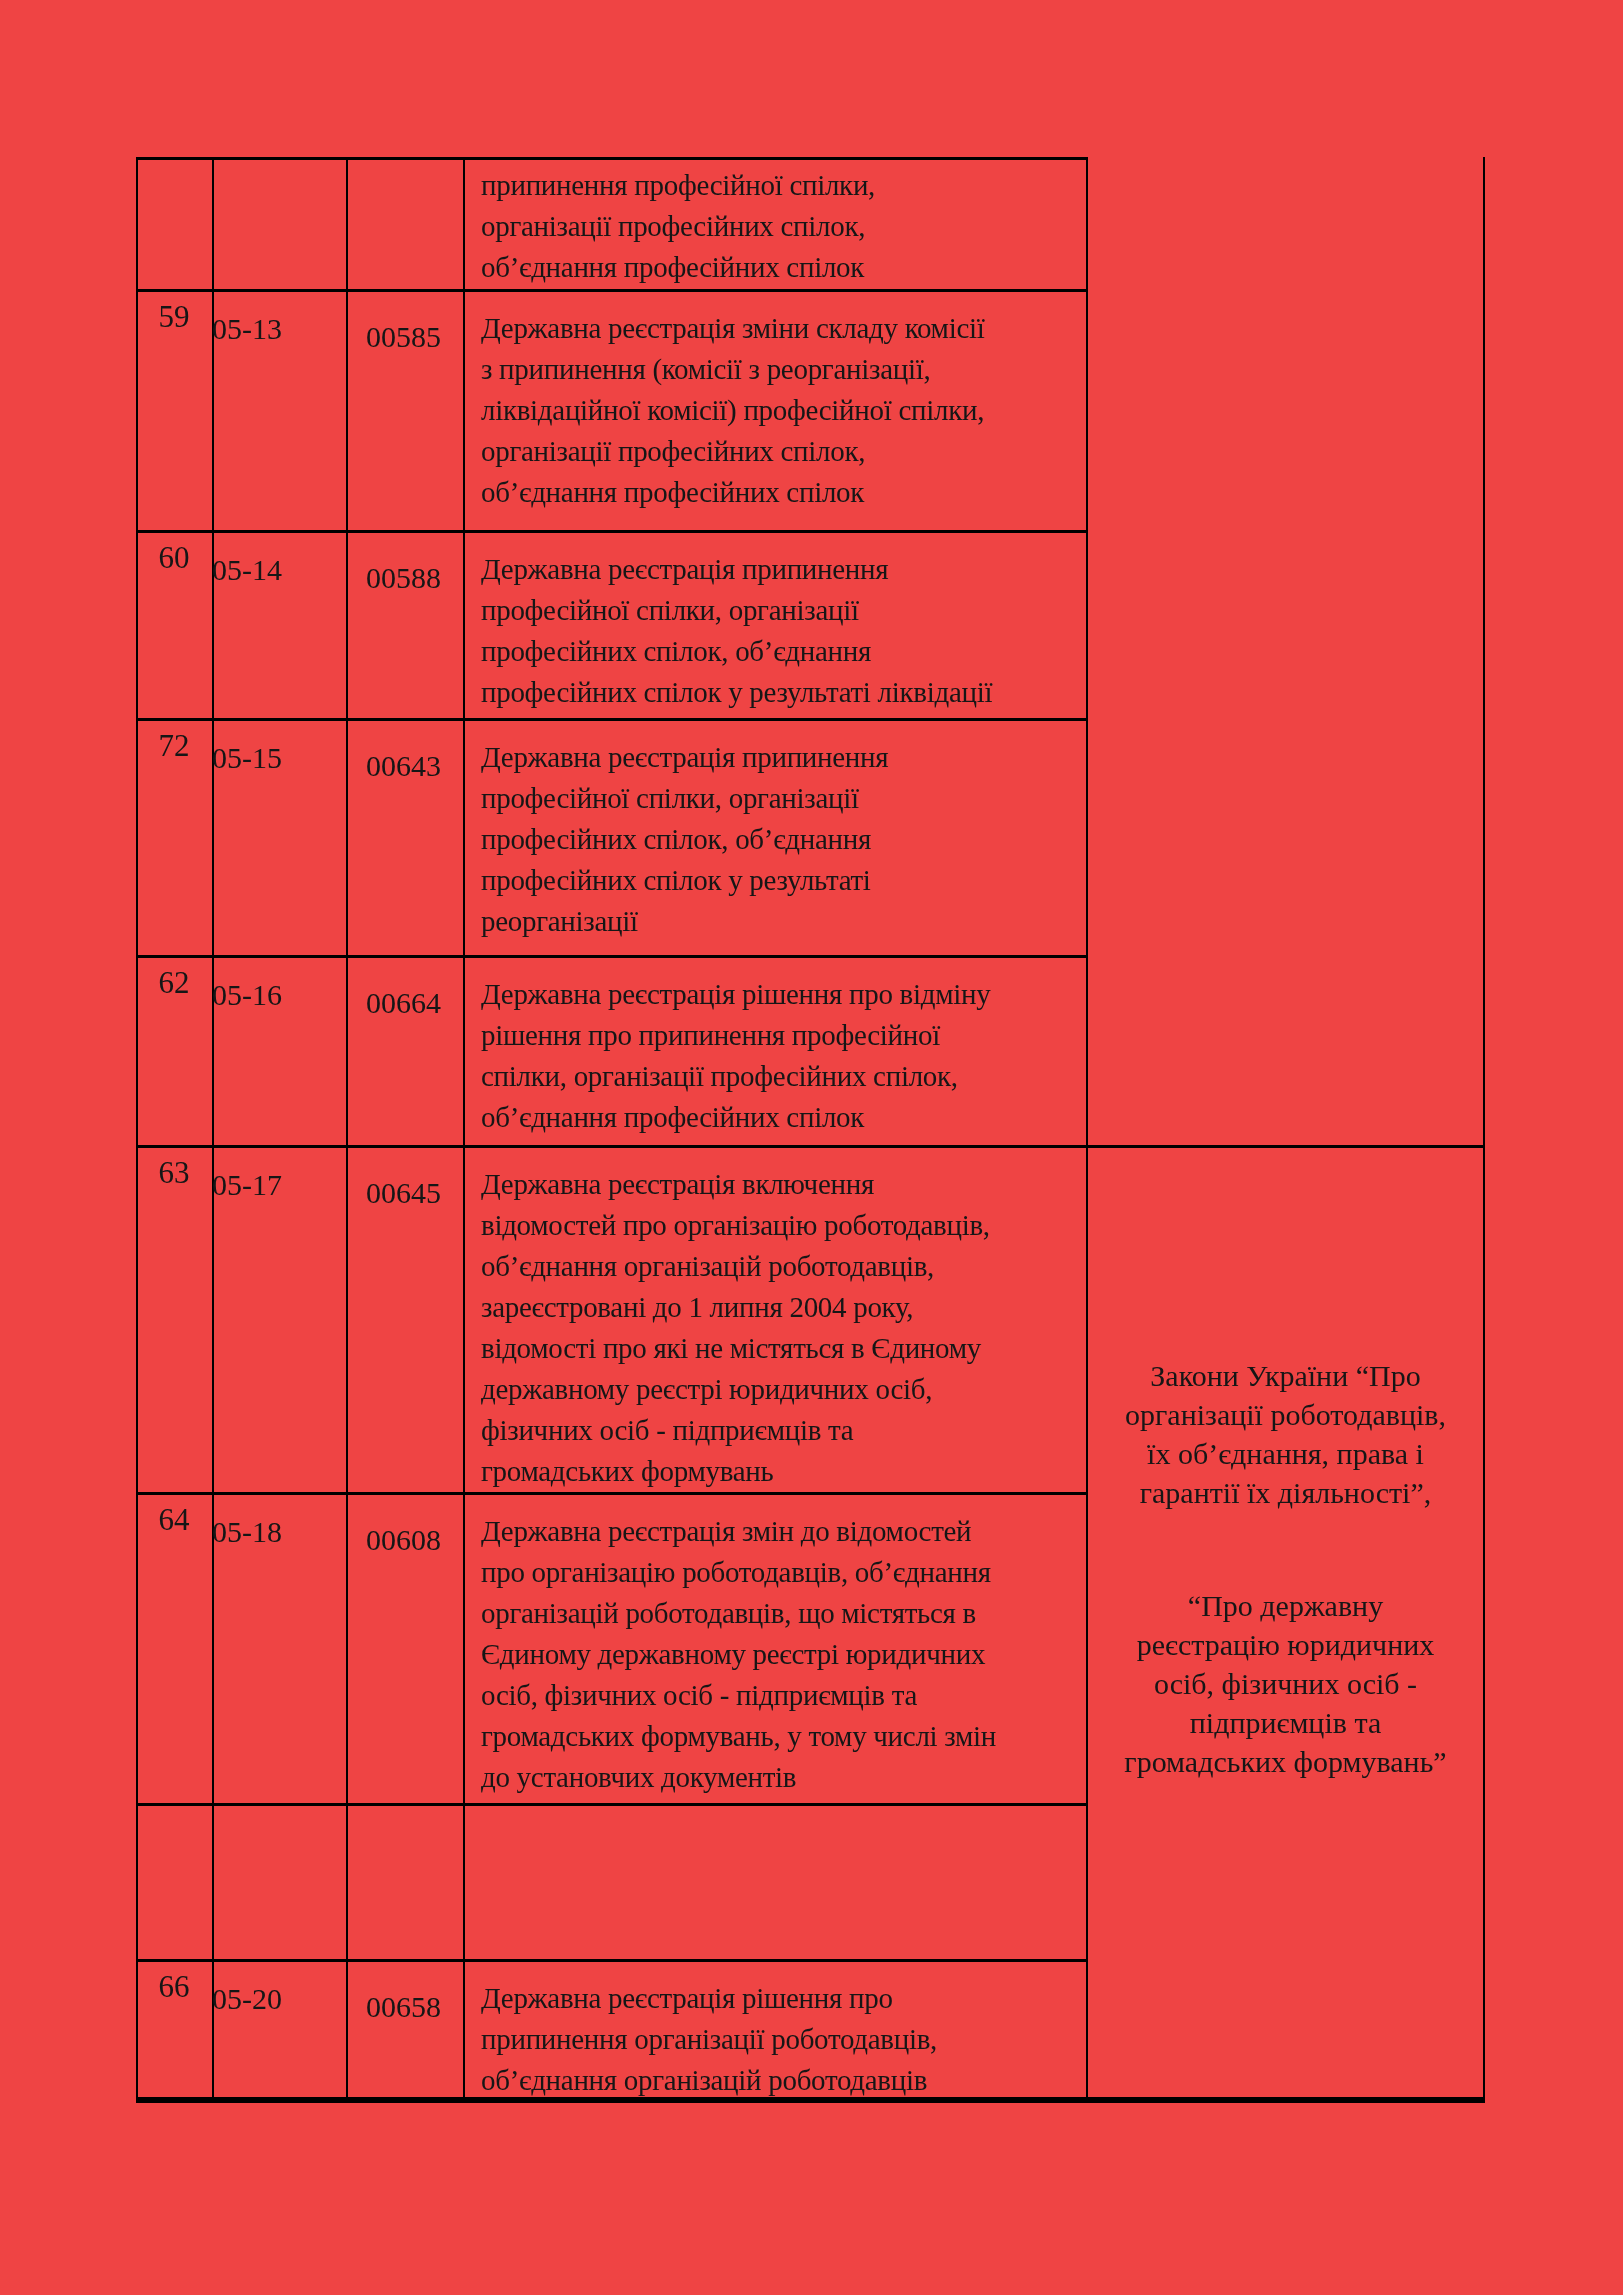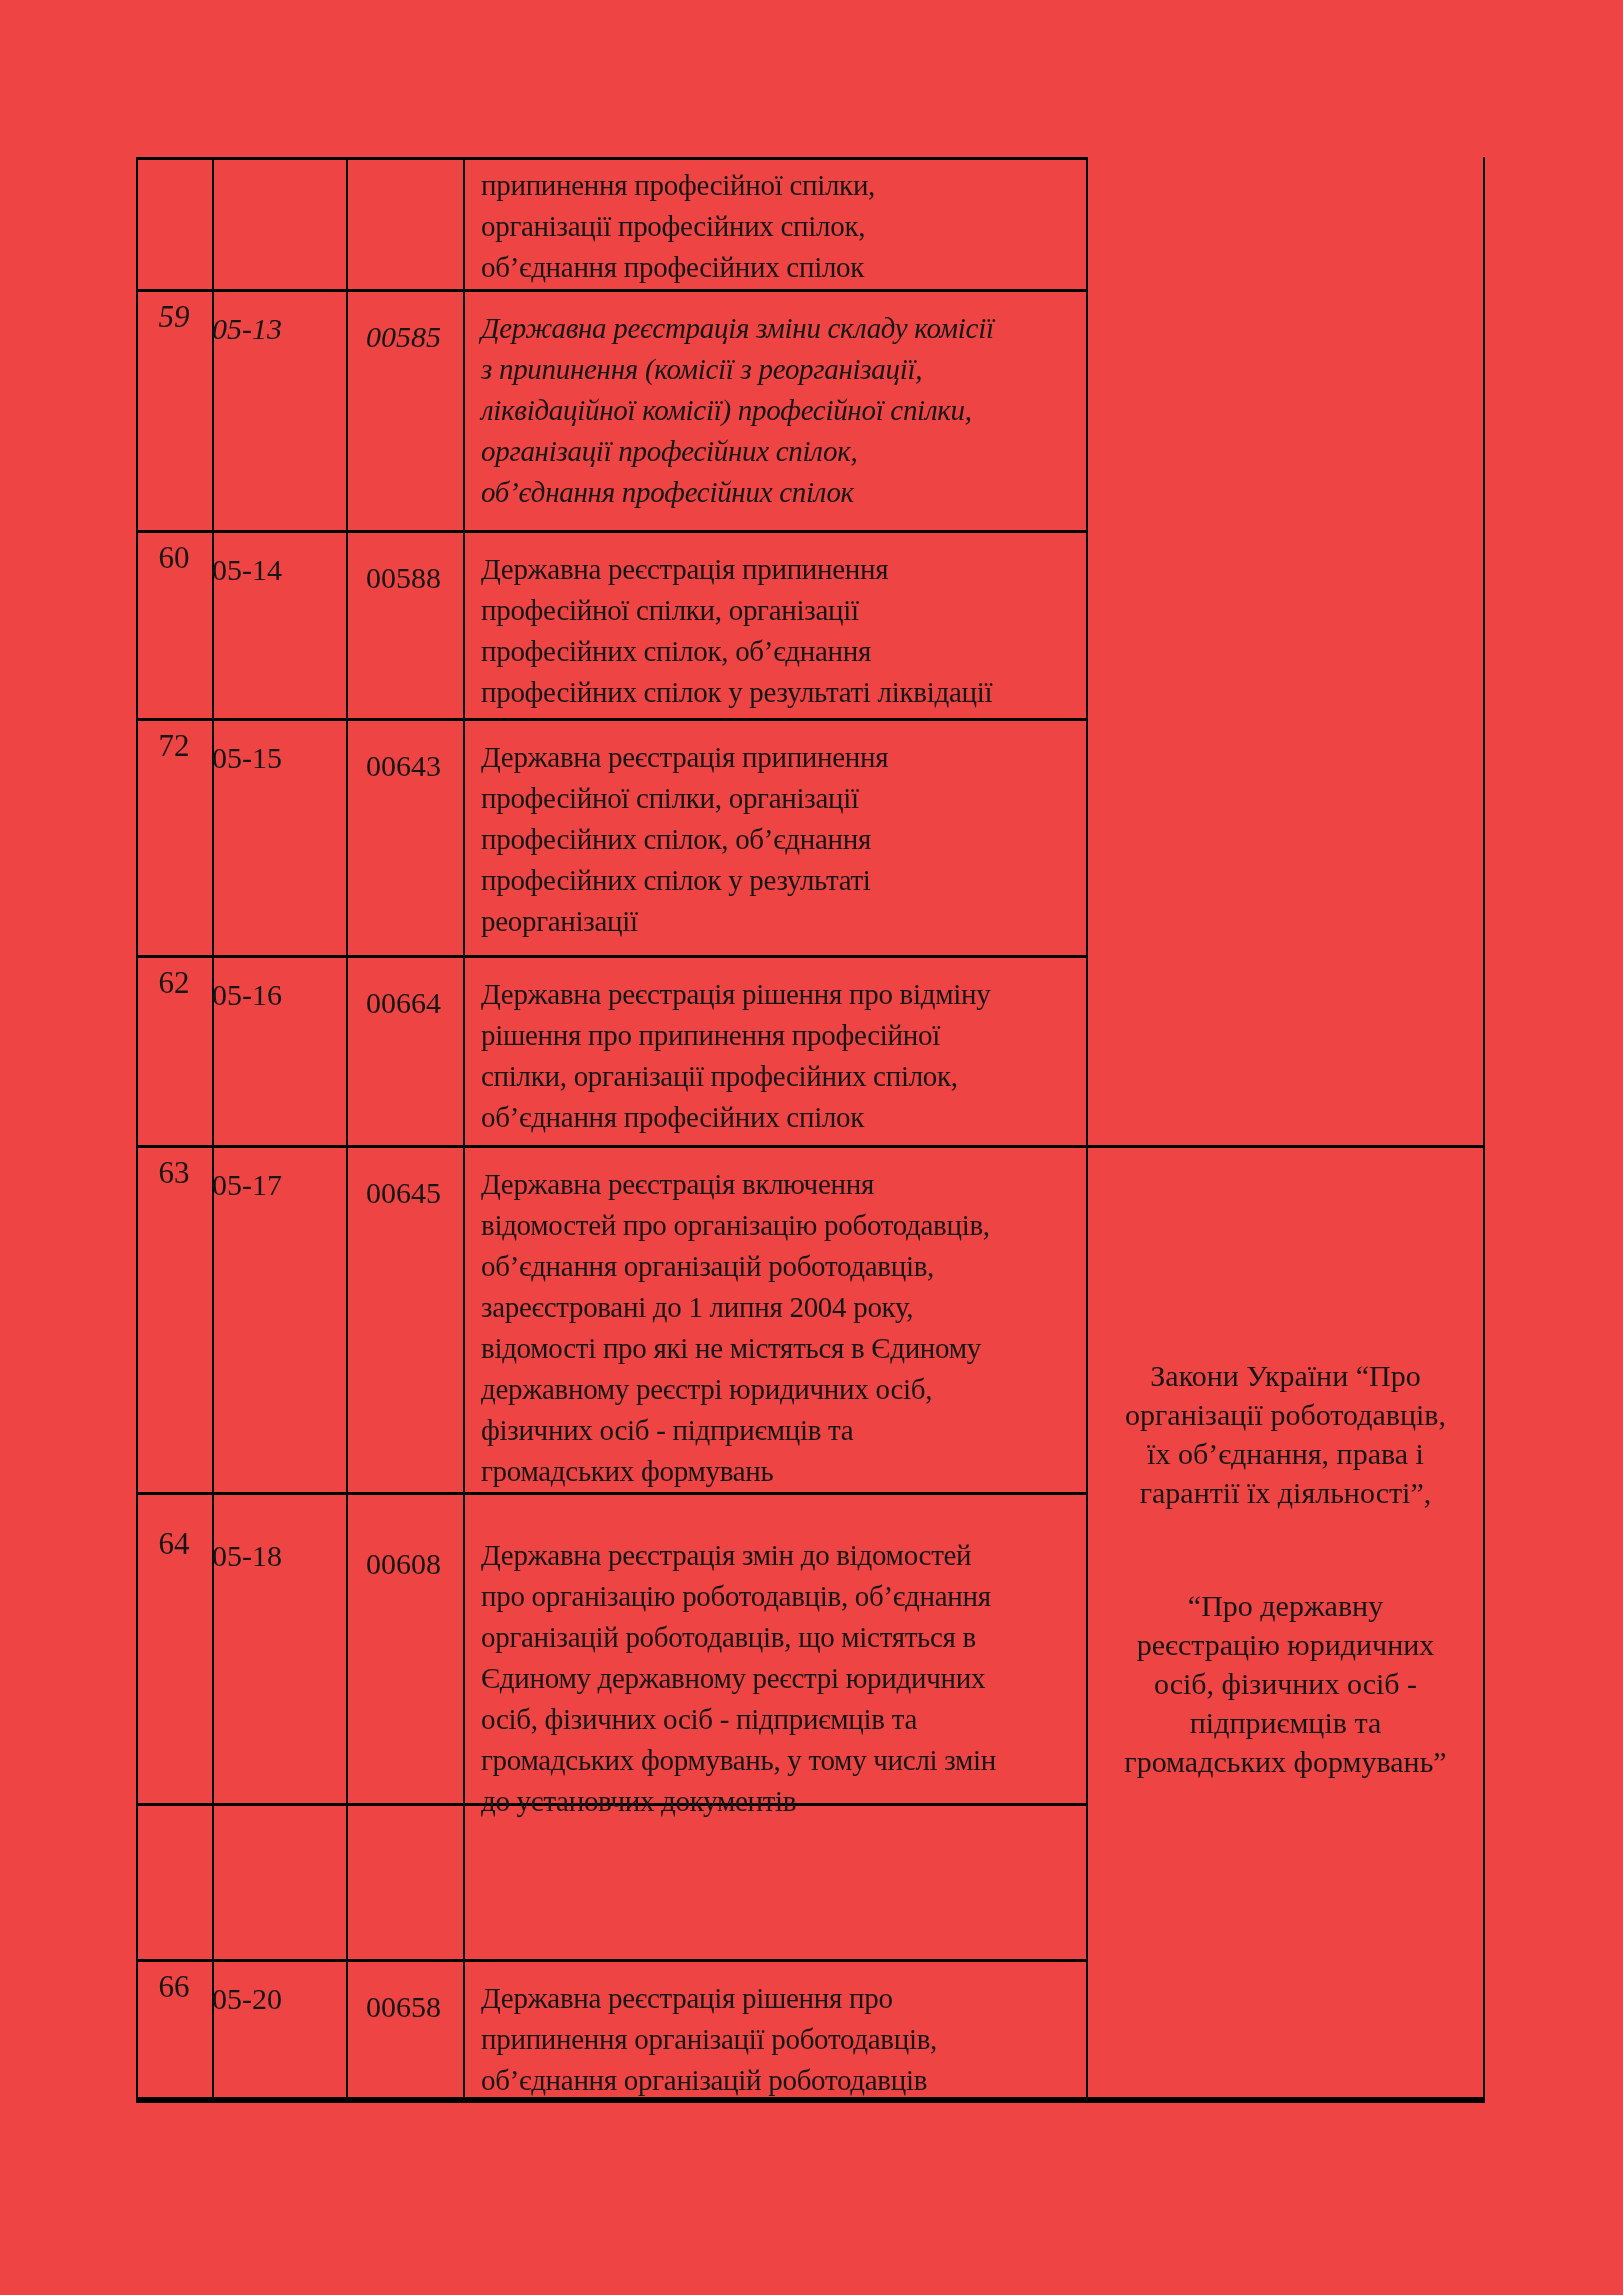--- a/index.html
+++ b/index.html
@@ -68,21 +68,21 @@
   <div class="hline h65"></div>
   <div class="hline h66"></div>
   <div class="hline h-bottom"></div>
 
   <div class="row" style="top:157px;height:132px;">
     <div class="cell desc first">припинення професійної спілки,
 організації професійних спілок,
 об’єднання професійних спілок</div>
   </div>
 
-  <div class="row" style="top:289px;height:232px;font-style:italic;">
+  <div class="row" style="top:289px;height:232px;">
     <div class="cell num">59</div>
     <div class="cell code">05-13</div>
     <div class="cell reg">00585</div>
     <div class="cell desc">Державна реєстрація зміни складу комісії
 з припинення (комісії з реорганізації,
 ліквідаційної комісії) професійної спілки,
 організації професійних спілок,
 об’єднання професійних спілок</div>
   </div>
 
@@ -124,21 +124,21 @@
     <div class="cell desc">Державна реєстрація включення
 відомостей про організацію роботодавців,
 об’єднання організацій роботодавців,
 зареєстровані до 1 липня 2004 року,
 відомості про які не містяться в Єдиному
 державному реєстрі юридичних осіб,
 фізичних осіб - підприємців та
 громадських формувань</div>
   </div>
 
-  <div class="row" style="top:1492px;height:311px;margin-top:24px;">
+  <div class="row" style="top:1492px;height:311px;">
     <div class="cell num">64</div>
     <div class="cell code">05-18</div>
     <div class="cell reg">00608</div>
     <div class="cell desc">Державна реєстрація змін до відомостей
 про організацію роботодавців, об’єднання
 організацій роботодавців, що містяться в
 Єдиному державному реєстрі юридичних
 осіб, фізичних осіб - підприємців та
 громадських формувань, у тому числі змін
 до установчих документів</div>

